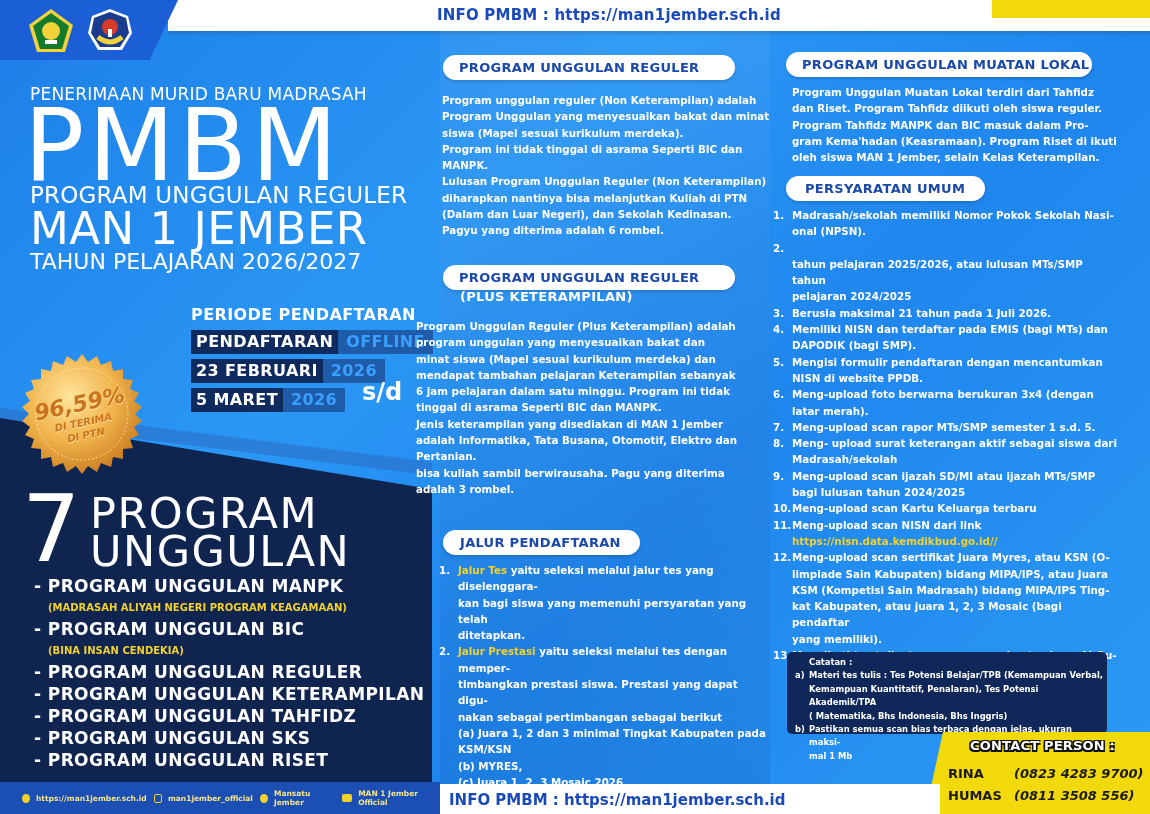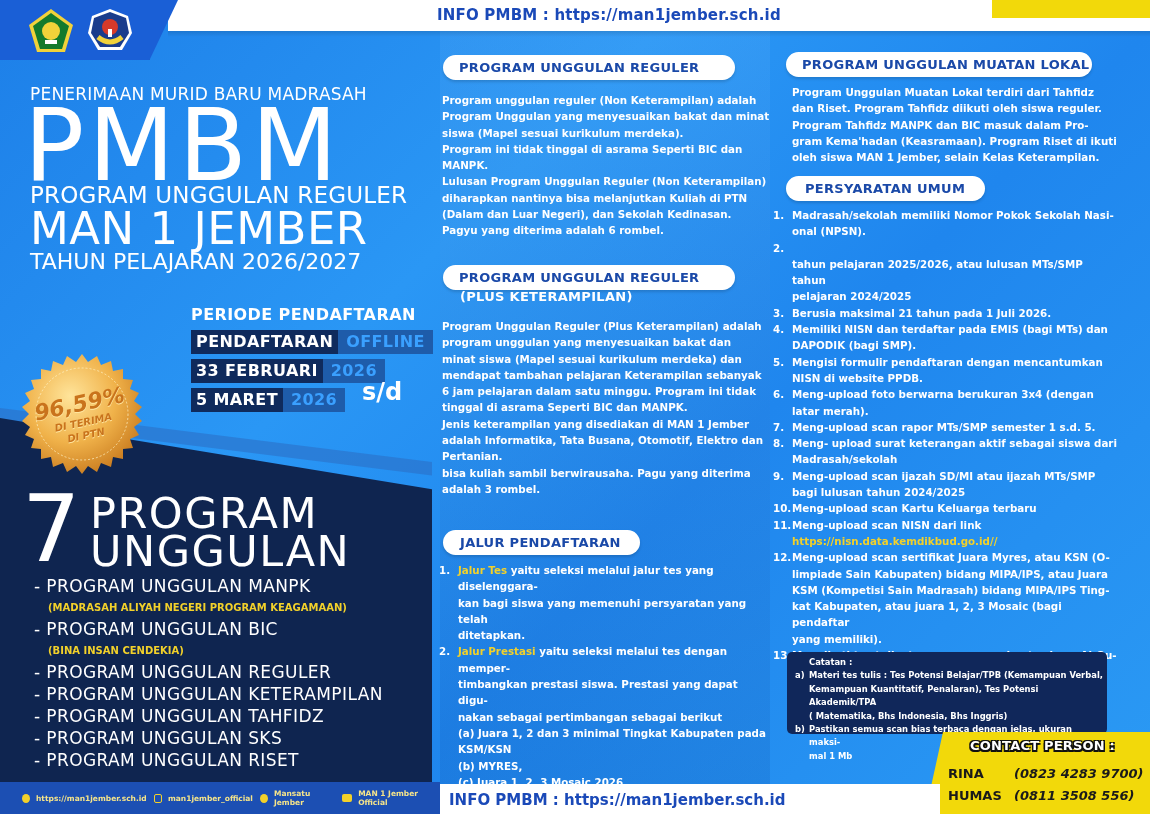--- a/index.html
+++ b/index.html
@@ -25,21 +25,21 @@
 .sd{position:absolute;left:362px;top:378px;color:#fff;font-size:24px;font-weight:bold}
 .navy{position:absolute;left:0;top:418px;width:432px;height:396px;background:#0f2550;clip-path:polygon(0 0,100% 18%,100% 100%,0 100%)}
 .navy-stripe{position:absolute;left:0;top:408px;width:432px;height:90px;background:#2c6fc6;clip-path:polygon(0 0,100% 60%,100% 75%,0 15%);opacity:0.6}
 .badge{position:absolute;left:18px;top:352px;width:128px;height:128px}
 .badge-text{position:absolute;left:18px;top:352px;width:128px;height:128px;display:flex;flex-direction:column;align-items:center;justify-content:center;transform:rotate(-12deg);font-style:italic;font-weight:bold;color:#c9731c;text-shadow:0 1px 0 #ffe6a0}
 .badge-pct{font-size:22px}
 .badge-sub{font-size:10px;line-height:13px}
 .seven{position:absolute;left:22px;top:484px;font-size:92px;line-height:92px;color:#fff;font-weight:normal}
 .prog-title{position:absolute;left:90px;color:#fff;font-size:43px;line-height:42px;letter-spacing:1.5px}
 .prog-list{position:absolute;left:34px;top:575px;color:#fff}
-.prog-item{font-size:17px;font-weight:normal;letter-spacing:0.4px;height:22px;line-height:22px}
+.prog-item{font-size:17px;font-weight:bold;letter-spacing:0.4px;height:22px;line-height:22px}
 .prog-sub{font-size:10px;font-weight:bold;color:#f2d12a;padding-left:14px;height:21px;line-height:21px}
 .social{position:absolute;left:0;top:782px;width:440px;height:32px;background:#1c4fb3;display:flex;align-items:center;padding-left:22px;gap:4px;font-size:7.5px;color:#f5e48a;font-weight:bold}
 .social .ic{display:inline-block;width:9px;height:9px;border-radius:50%;background:#f2d12a;vertical-align:middle;margin-right:2px}
 .social .ic.sq{border-radius:2px;background:none;border:1px solid #f2d12a}
 .social .ic.yt{border-radius:2px;width:11px;height:8px}
 .section-pill{position:absolute;background:#fff;border-radius:14px;height:25px;color:#1a49a8;font-size:13px;font-weight:bold;letter-spacing:0.3px;line-height:25px;padding-left:16px;box-shadow:0 2px 3px rgba(0,0,0,0.15)}
 .para{position:absolute;color:#fff;font-size:10.3px;line-height:16.3px;font-weight:bold}
 .para p{margin:0}
 .plus-sub{position:absolute;left:460px;top:289px;color:#fff;font-size:13px;font-weight:bold;letter-spacing:0.3px}
 .ol{position:absolute;color:#fff;font-size:10.3px;line-height:16.3px;font-weight:bold}
@@ -90,21 +90,21 @@
 <div class="left-title t-reg">PROGRAM UNGGULAN REGULER</div>
 <div class="left-title t-man">MAN 1 JEMBER</div>
 <div class="left-title t-tahun">TAHUN PELAJARAN 2026/2027</div>
 
 <div class="periode">PERIODE PENDAFTARAN</div>
 <div class="pill-row" style="top:330px">
   <span class="pill-dark">PENDAFTARAN</span>
   <span class="pill-light">OFFLINE</span>
 </div>
 <div class="pill-row" style="top:359px">
-  <span class="pill-dark">33 FEBRUARI</span>
+  <span class="pill-dark">23 FEBRUARI</span>
   <span class="pill-light">2026</span>
 </div>
 <div class="pill-row" style="top:388px">
   <span class="pill-dark">5 MARET</span>
   <span class="pill-light">2026</span>
 </div>
 <div class="sd">s/d</div>
 
 <div class="navy-stripe"></div>
 <div class="navy"></div>
@@ -161,21 +161,21 @@
   <p>Program ini tidak tinggal di asrama Seperti BIC dan</p>
   <p>MANPK.</p>
   <p>Lulusan Program Unggulan Reguler (Non Keterampilan)</p>
   <p>diharapkan nantinya bisa melanjutkan Kuliah di PTN</p>
   <p>(Dalam dan Luar Negeri), dan Sekolah Kedinasan.</p>
   <p>Pagyu yang diterima adalah 6 rombel.</p>
 </div>
 
 <div class="section-pill" style="left:443px;top:265px;width:292px">PROGRAM UNGGULAN REGULER</div>
 <div class="plus-sub">(PLUS KETERAMPILAN)</div>
-<div class="para" style="left:442px;top:318px">
+<div class="para" style="left:416px;top:318px">
   <p>Program Unggulan Reguler (Plus Keterampilan) adalah</p>
   <p>program unggulan yang menyesuaikan bakat dan</p>
   <p>minat siswa (Mapel sesuai kurikulum merdeka) dan</p>
   <p>mendapat tambahan pelajaran Keterampilan sebanyak</p>
   <p>6 jam pelajaran dalam satu minggu. Program ini tidak</p>
   <p>tinggal di asrama Seperti BIC dan MANPK.</p>
   <p>Jenis keterampilan yang disediakan di MAN 1 Jember</p>
   <p>adalah Informatika, Tata Busana, Otomotif, Elektro dan</p>
   <p>Pertanian.</p>
   <p>bisa kuliah sambil berwirausaha. Pagu yang diterima</p>

